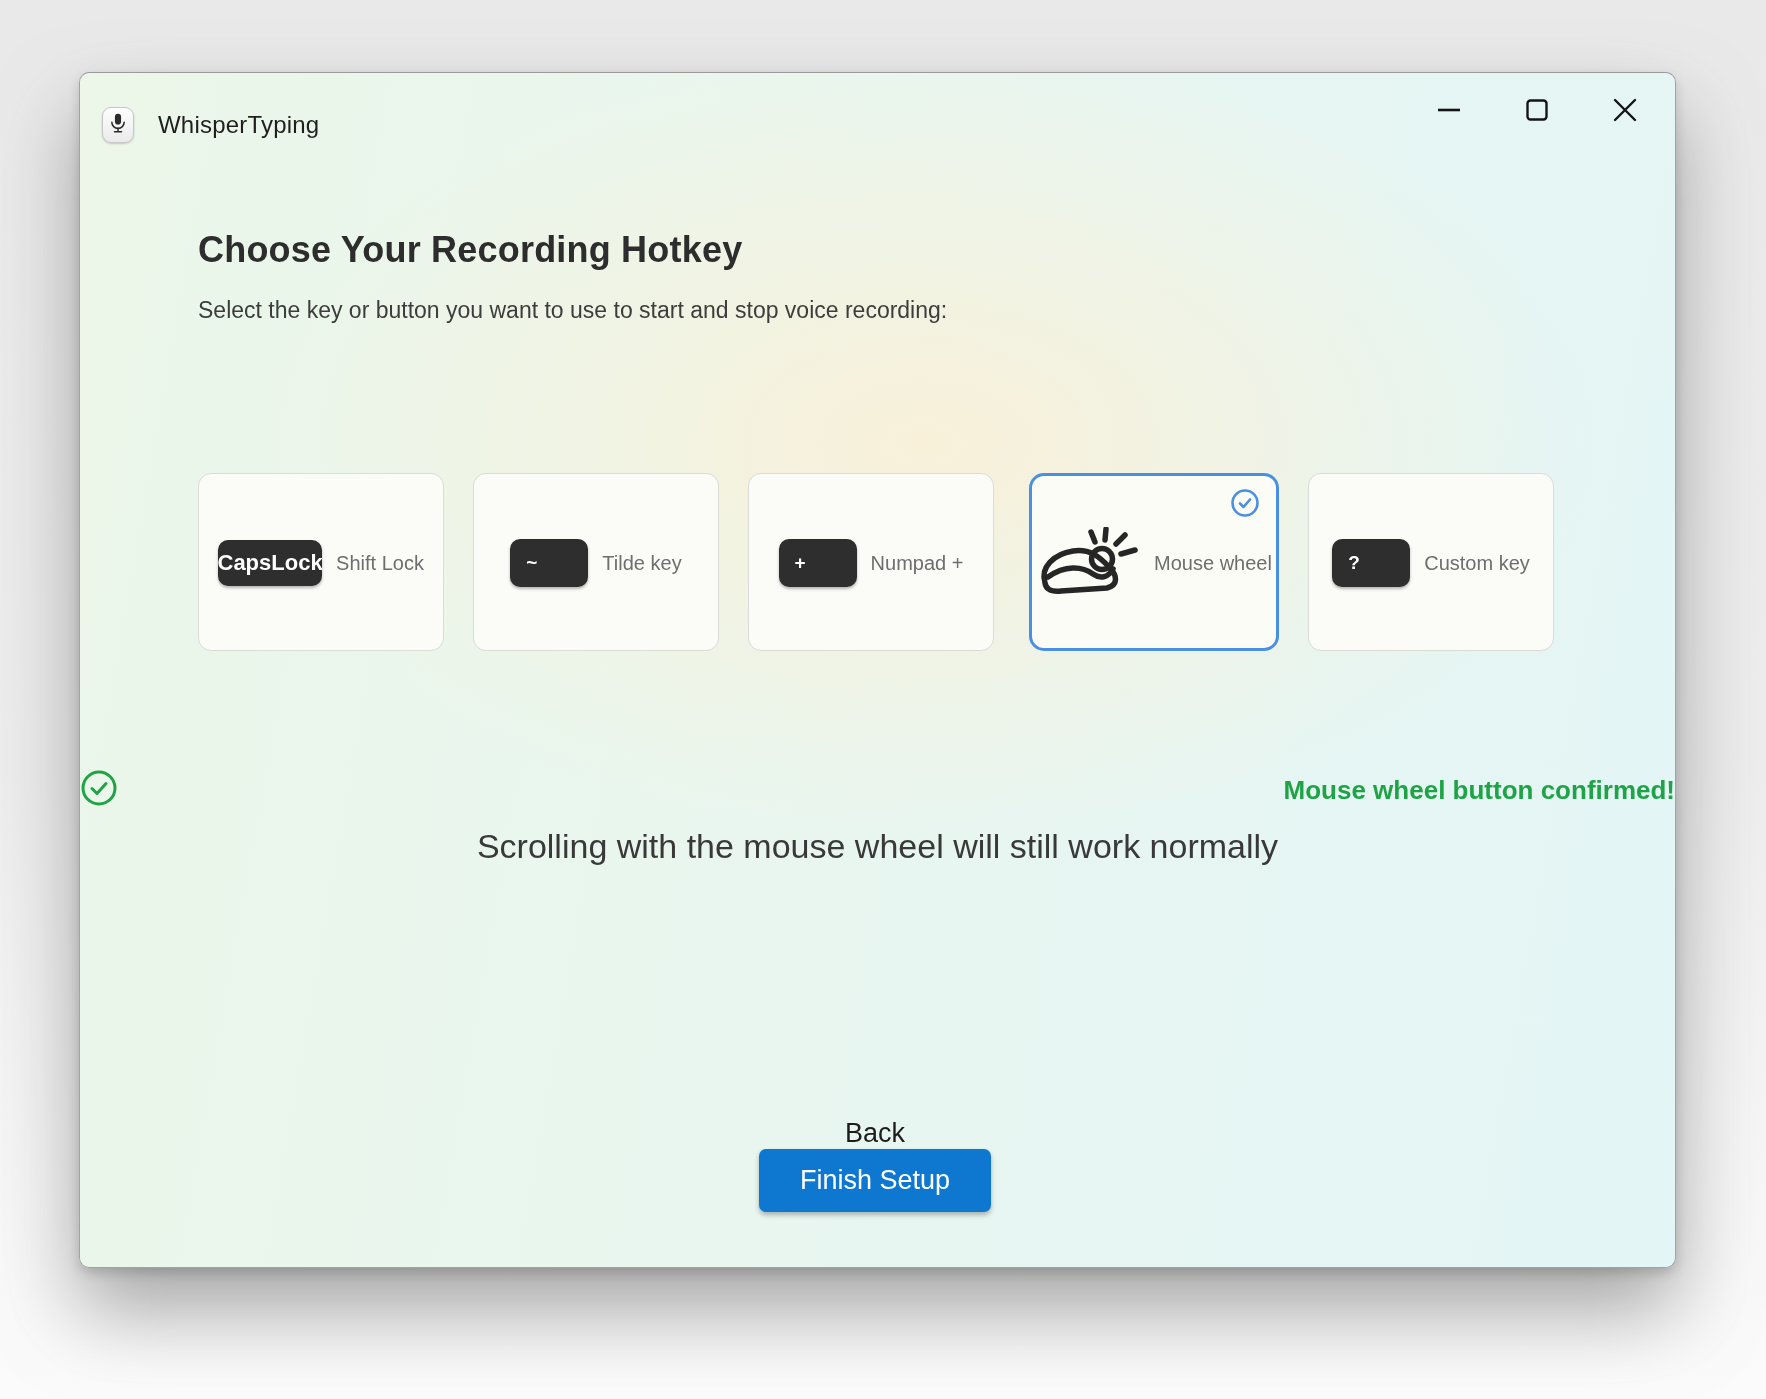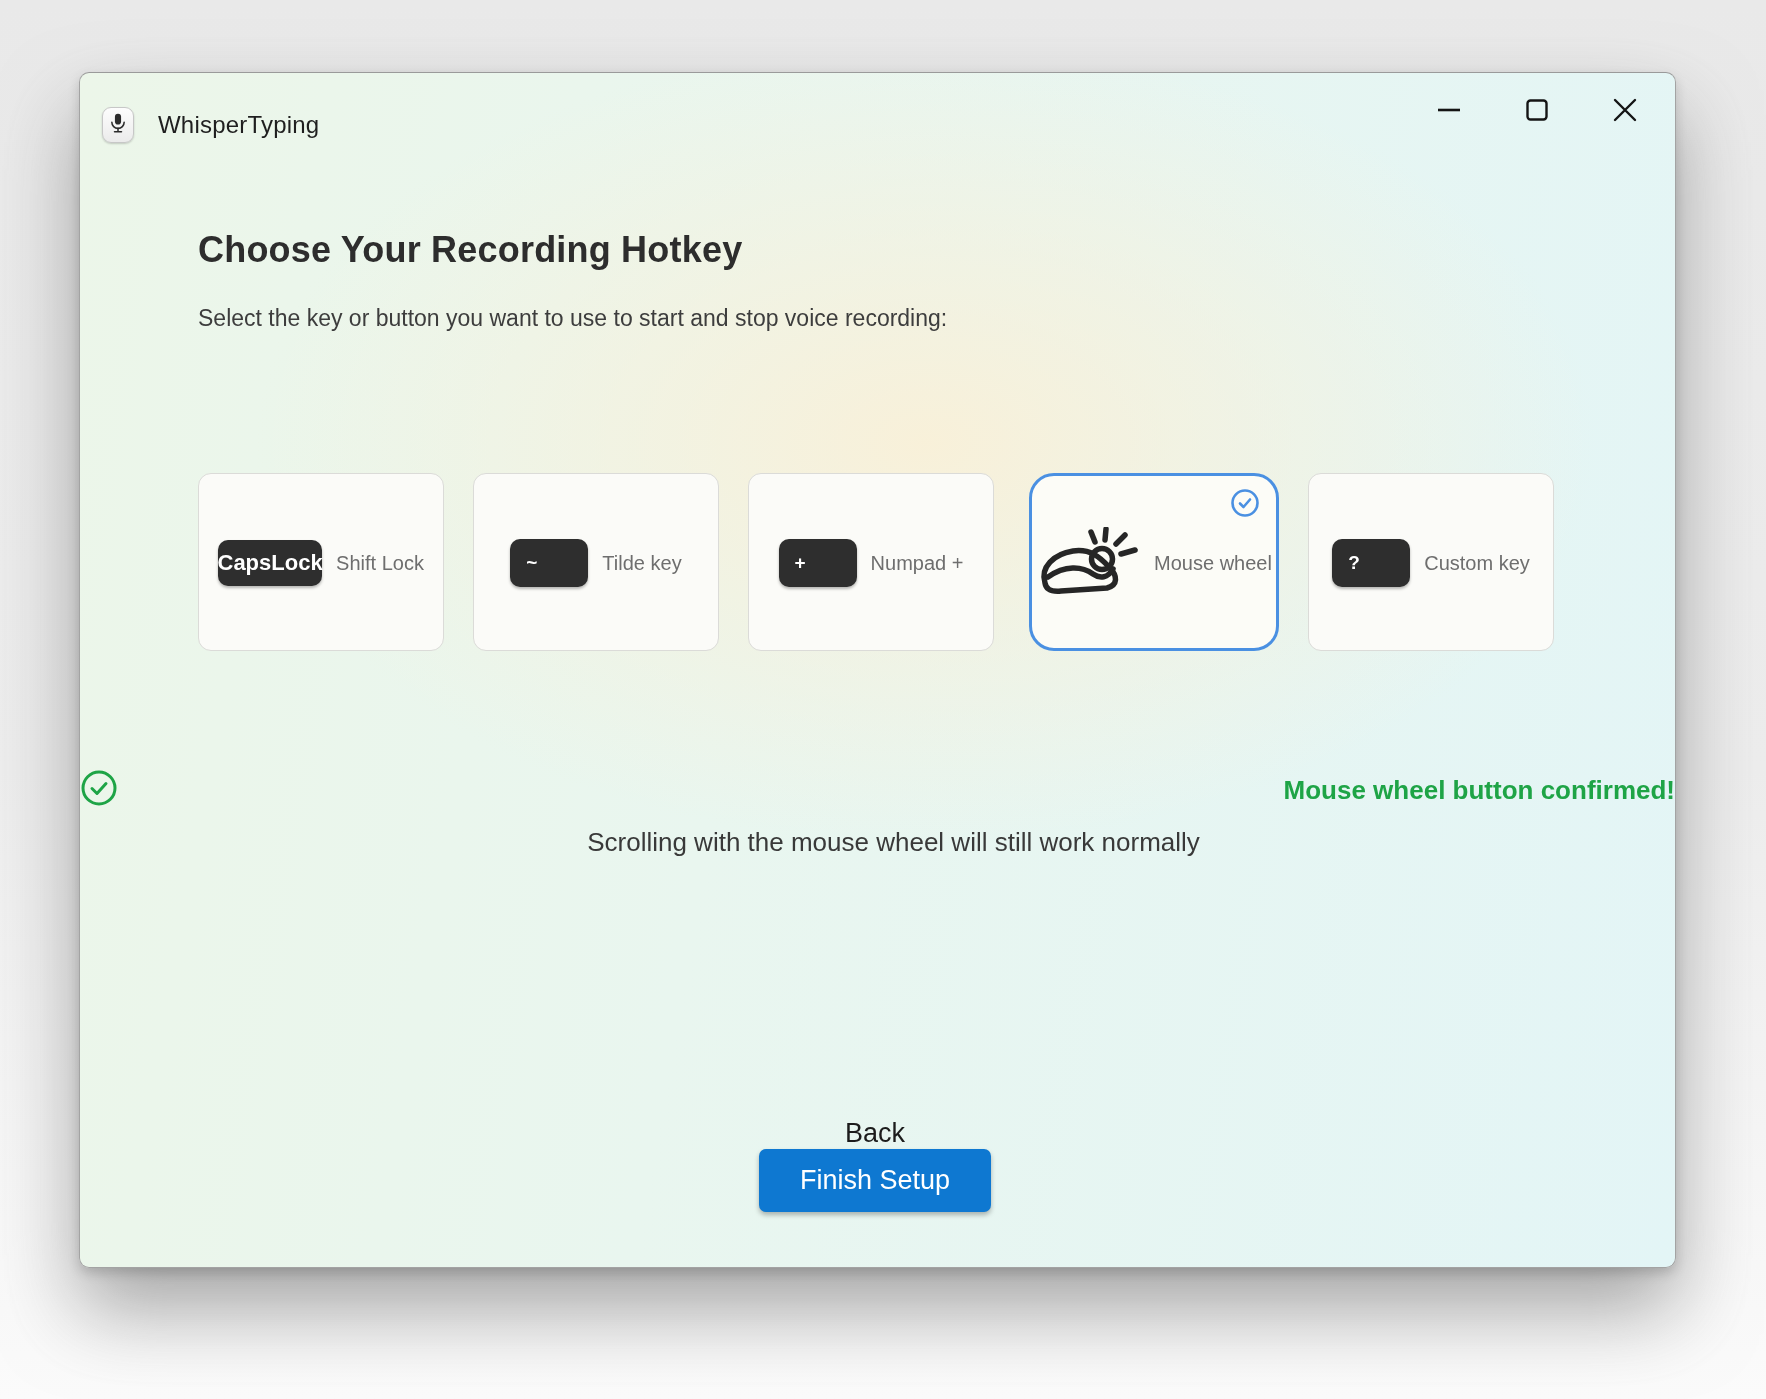--- a/index.html
+++ b/index.html
@@ -40,37 +40,37 @@
     width:56px;height:40px;background:transparent;border:none;cursor:pointer;
     display:flex;align-items:center;justify-content:center;color:#1b1b1b;
   }
   
   .page-title{
     position:absolute;top:156px;left:118px;
     font-size:36px;font-weight:700;color:#2d2d2d;letter-spacing:.2px;
   }
   .page-subtitle{
     position:absolute;top:224px;left:118px;
-    font-size:23px;color:#3d3d3d;margin-top:8px;
+    font-size:23px;color:#3d3d3d;
   }
   
   .cards{
     position:absolute;top:400px;left:118px;width:1356px;height:178px;
     display:flex;gap:29px;
   }
   .card{
     position:relative;flex:1 1 0;height:178px;border-radius:13px;cursor:pointer;
     background:#fbfbf8;
     border:1.5px solid #dbdbd8;
     display:flex;flex-direction:row;align-items:center;justify-content:center;
     gap:14px;padding-top:2px;
   }
   .card.selected{
     border:3px solid var(--selected-blue);
-    border-radius:25px;
+    border-radius:15px;
     background:#fcfcf7;
     margin-left:6px;
   }
   .keycap{
     background:var(--keycap-dark);color:#fff;border-radius:10px;
     box-shadow:0 2px 3px rgba(0,0,0,.28);
     display:flex;align-items:center;
   }
   .keycap-wide{width:104px;height:46px;justify-content:center;font-size:22px;font-weight:700;}
   .keycap-sym{width:78px;height:48px;justify-content:flex-start;padding-left:16px;font-size:19px;font-weight:700;}
@@ -81,21 +81,21 @@
   }
   .mouse-art{width:104px;height:72px;display:flex;align-items:flex-end;justify-content:center;}
   
   .confirm-row{
     position:absolute;top:696px;left:0;width:100%;
     display:flex;align-items:center;justify-content:space-between;gap:18px;
   }
   .confirm-text{font-size:26px;font-weight:700;color:var(--success-green);}
   .confirm-note{
     position:absolute;top:754px;left:0;width:100%;text-align:center;
-    font-size:26px;color:#393939;margin-left:16px;
+    font-size:34px;color:#393939;
   }
   
   .footer{
     position:absolute;left:118px;right:123px;top:1045px;height:71px;
     display:flex;align-items:center;justify-content:space-between;flex-direction:column;
   }
   .back-btn{
     background:transparent;border:none;cursor:pointer;
     font-family:inherit;font-size:27px;color:#1c1c1c;padding:0;
   }

